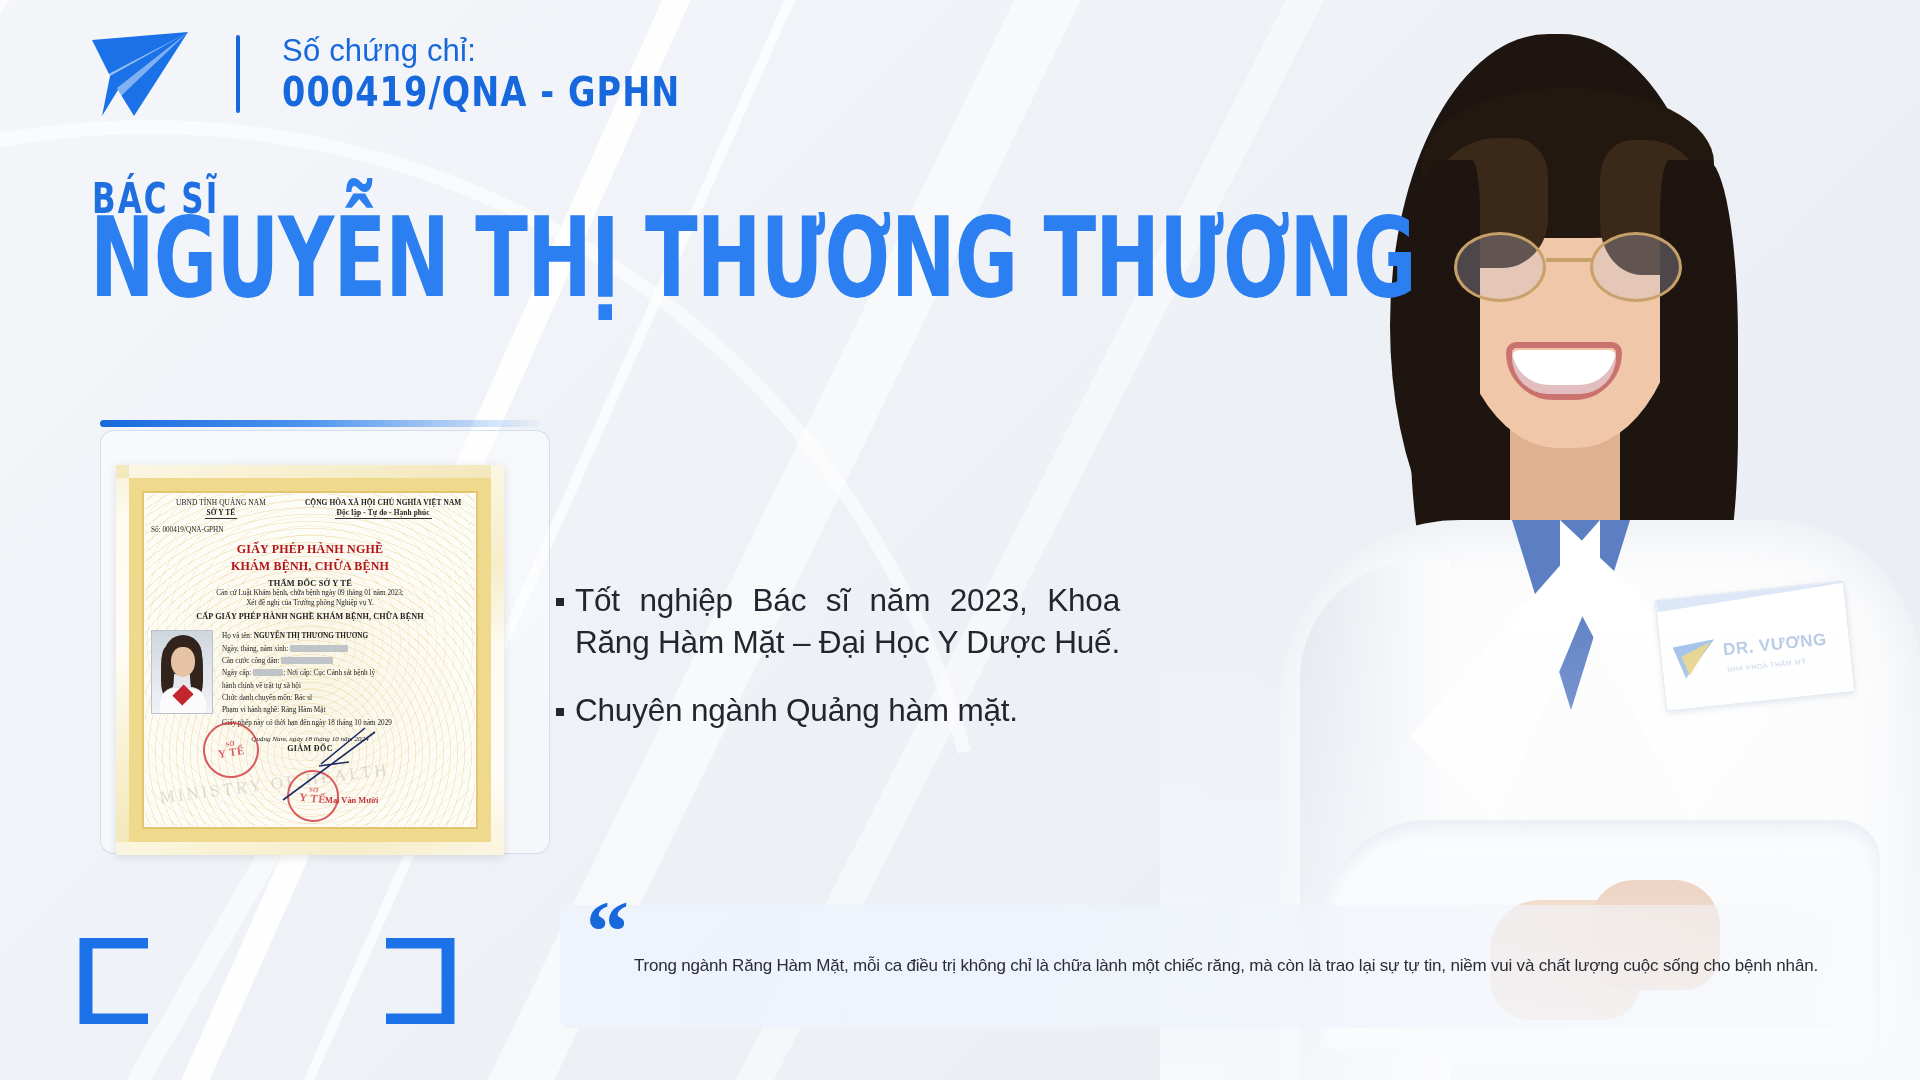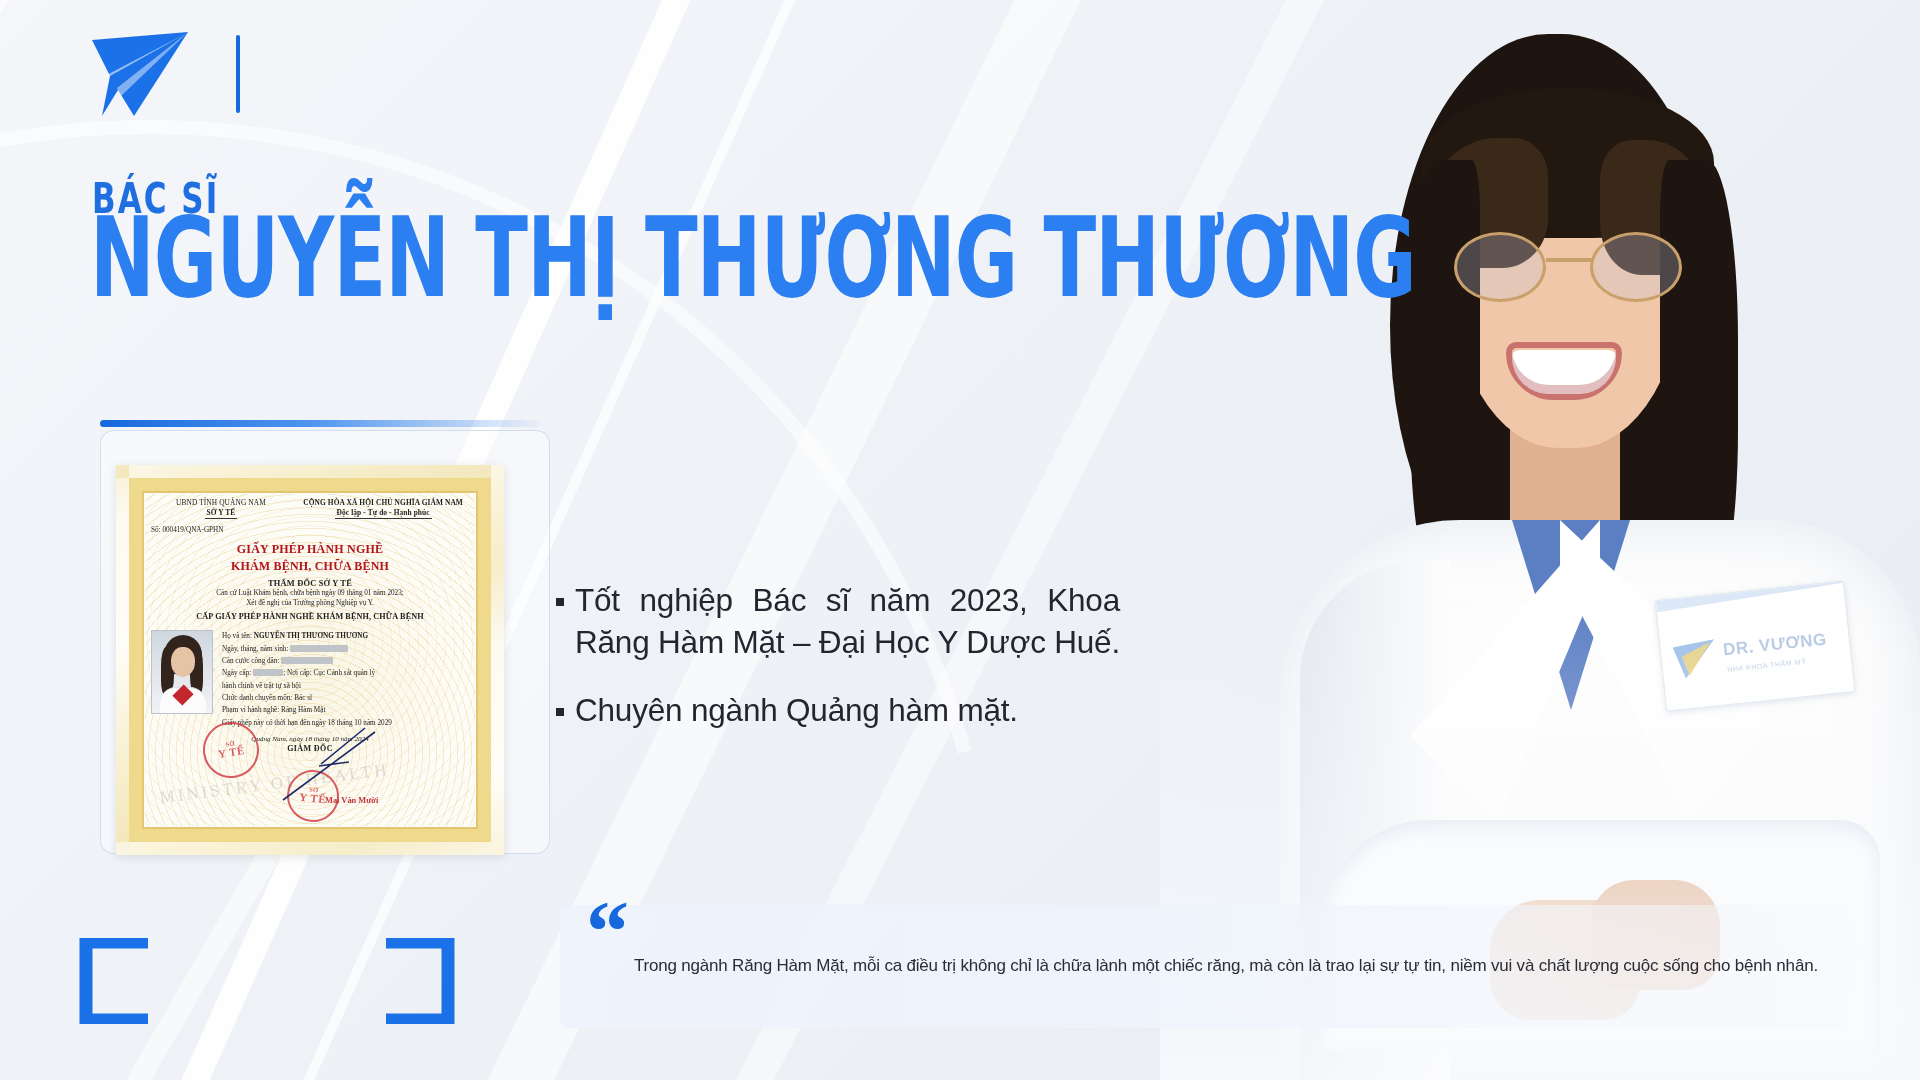--- a/index.html
+++ b/index.html
@@ -286,20 +286,24 @@
     <div class="veil"></div>
   </div>
 
   <div id="header">
     <svg id="logo-mark" viewBox="0 0 106 92">
       <path d="M4 12 L100 4 L46 88 L30 62 L14 88 L22 48 Z" fill="#1b72e8"></path>
       <path d="M99 5 L13 50 L22 48 Z" fill="#ffffff" opacity=".55"></path>
       <path d="M99 5 L29 60 L33 68 Z" fill="#ffffff" opacity=".45"></path>
     </svg>
     <div id="logo-divider"></div>
+    <div>
+      <div class="cert-label">Số chứng chỉ:</div>
+      <div class="cert-number">000419/QNA - GPHN</div>
+    </div>
   </div>
 
   <div id="role-title">BÁC SĨ</div>
   <div id="doctor-name">NGUYỄN THỊ THƯƠNG THƯƠNG</div>
 
   <div id="cert-topbar"></div>
   <div id="cert-card"></div>
 
   <div id="cert-doc">
     <div id="cert-border-outer"></div>
@@ -308,21 +312,21 @@
 
     <div id="watermark">MINISTRY OF HEALTH</div>
 
     <div id="cert-body">
       <div class="c-row">
         <div class="c-left">
           <div class="c-xs">UBND TỈNH QUẢNG NAM</div>
           <div class="c-xs"><span class="c-underline">SỞ Y TẾ</span></div>
         </div>
         <div class="c-right">
-          <div class="c-xs b">CỘNG HÒA XÃ HỘI CHỦ NGHĨA GIÁM NAM</div>
+          <div class="c-xs b">CỘNG HÒA XÃ HỘI CHỦ NGHĨA VIỆT NAM</div>
           <div class="c-xs"><span class="c-underline">Độc lập - Tự do - Hạnh phúc</span></div>
         </div>
       </div>
 
       <div class="c-so">Số: 000419/QNA-GPHN</div>
 
       <div class="c-title">
         <div>GIẤY PHÉP HÀNH NGHỀ</div>
         <div>KHÁM BỆNH, CHỮA BỆNH</div>
       </div>
@@ -344,21 +348,21 @@
             <div class="ph-collar"></div>
         </div>
         <div class="c-lines">
           <div class="c-line"><span>Họ và tên:</span>
             <b>NGUYỄN THỊ THƯƠNG THƯƠNG</b></div>
           <div class="c-line"><span>Ngày, tháng, năm sinh:</span>
             <span class="redact" style="width:58px"></span></div>
           <div class="c-line"><span>Căn cước công dân:</span>
             <span class="redact" style="width:52px"></span></div>
           <div class="c-line"><span>Ngày cấp:</span>
-            <span class="redact" style="width:30px"></span><span>; Nơi cấp: Cục Cảnh sát quản lý</span></div>
+            <span class="redact" style="width:30px"></span><span>; Nơi cấp: Cục Cảnh sát bệnh lý</span></div>
           <div class="c-line">hành chính về trật tự xã hội</div>
           <div class="c-line">Chức danh chuyên môn: Bác sĩ</div>
           <div class="c-line">Phạm vi hành nghề: Răng Hàm Mặt</div>
           <div class="c-line">Giấy phép này có thời hạn đến ngày 18 tháng 10 năm 2029</div>
         </div>
       </div>
 
       <div class="c-sign">
         <div class="loc">Quảng Nam, ngày 18 tháng 10 năm 2024</div>
         <div class="gd">GIÁM ĐỐC</div>

